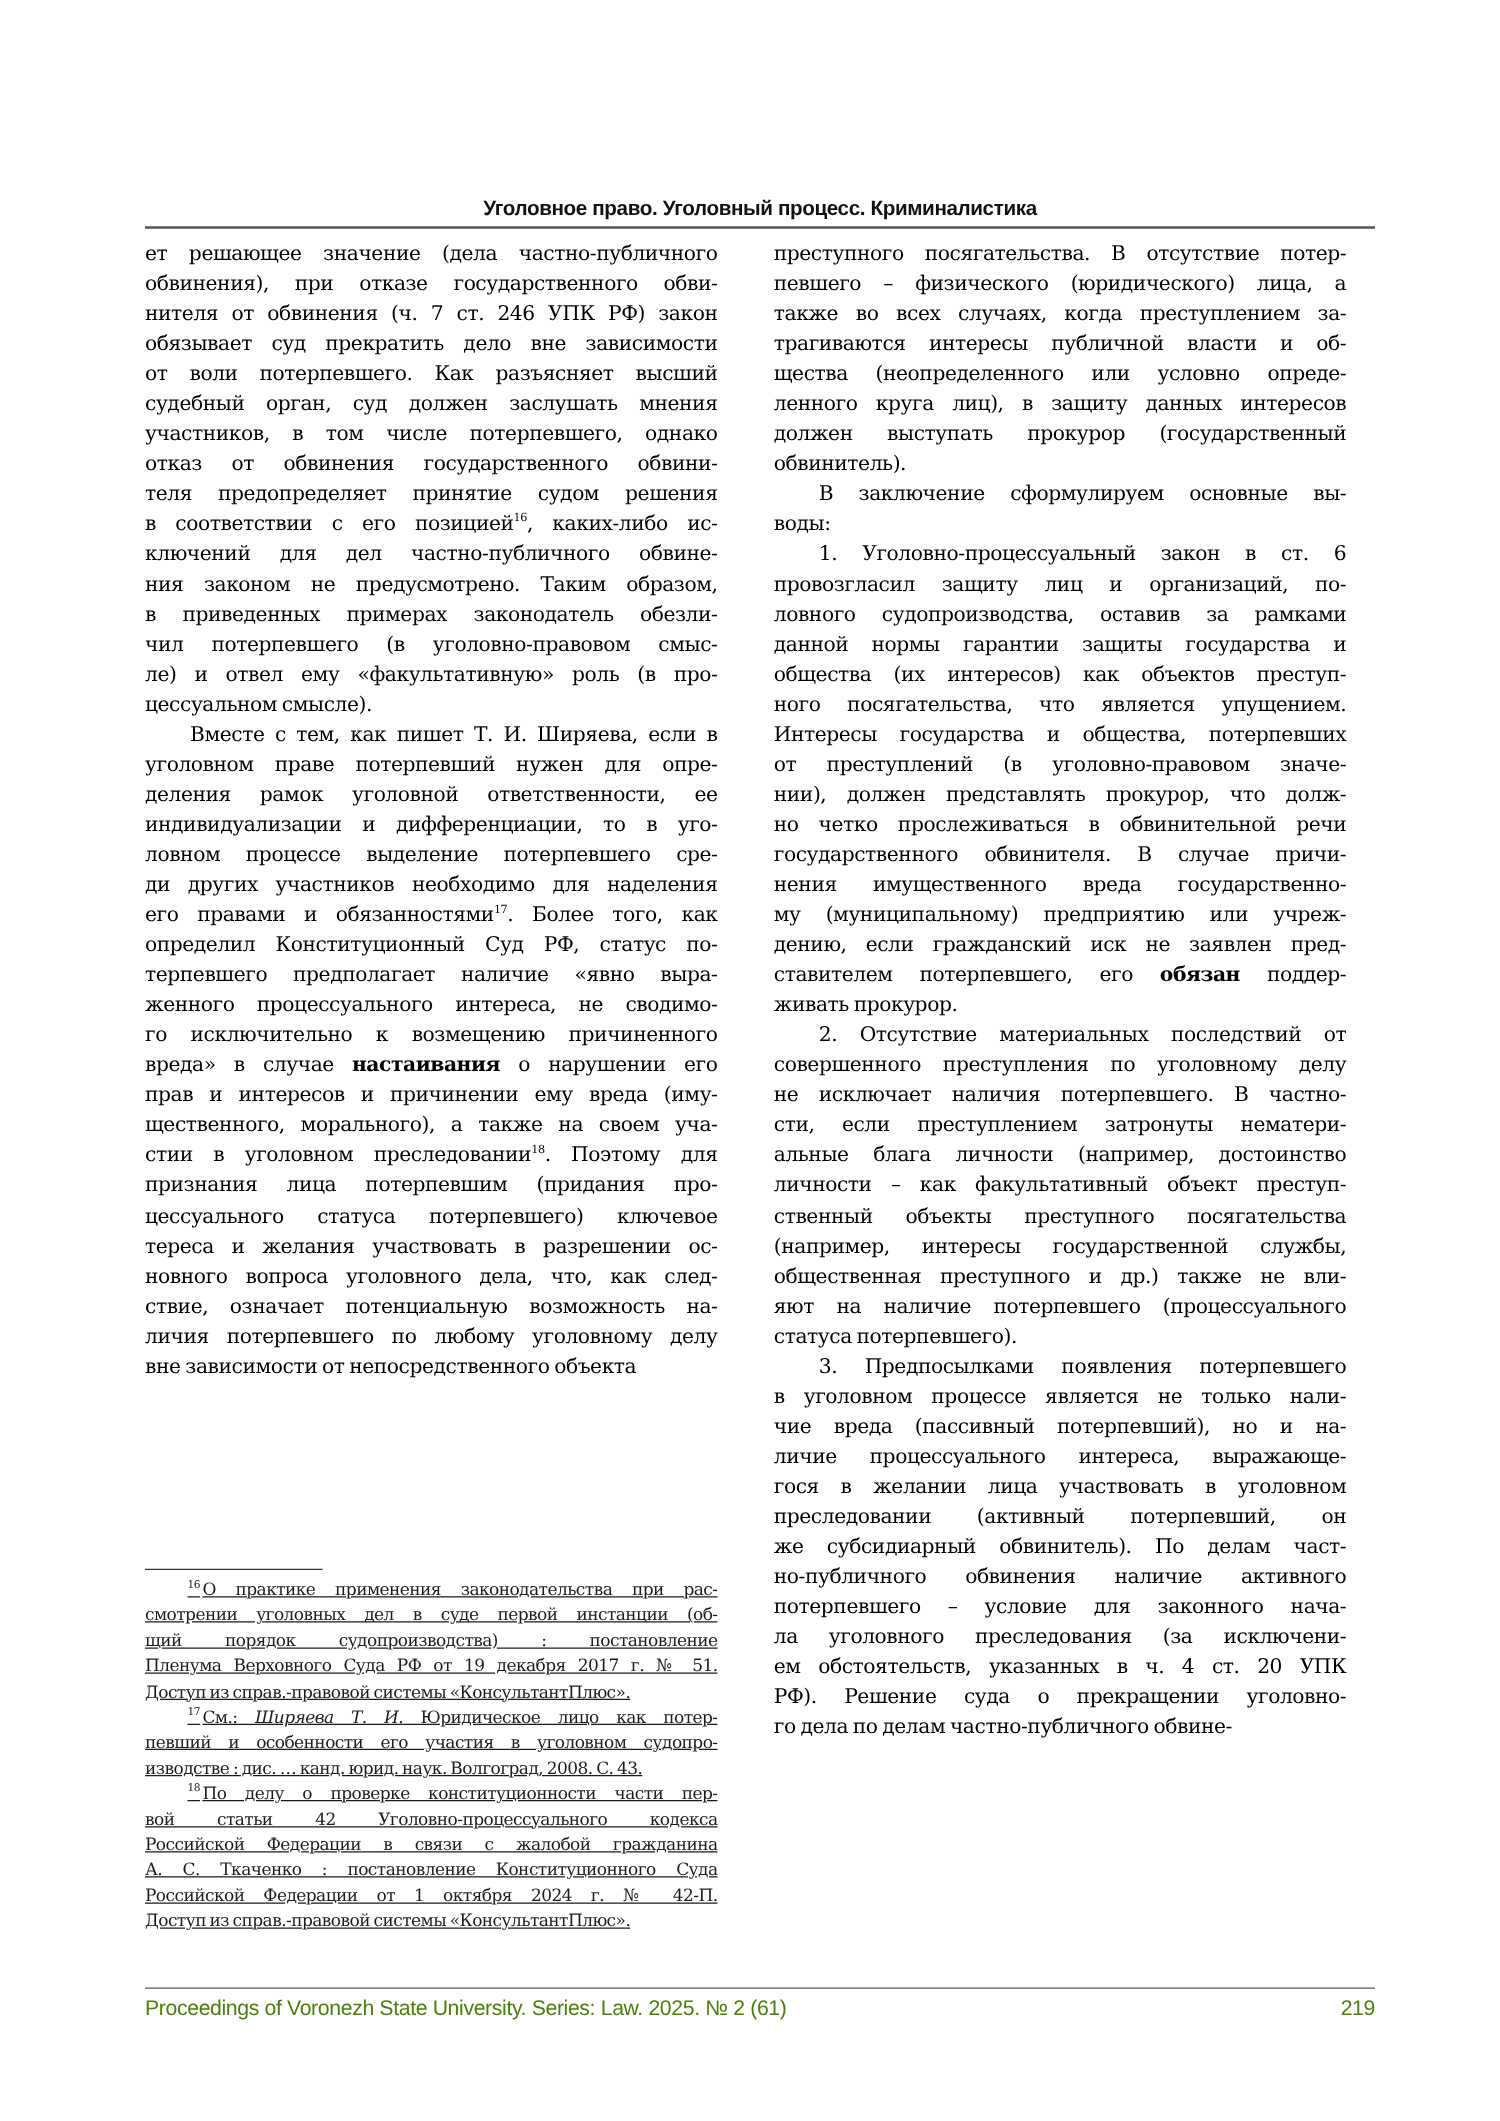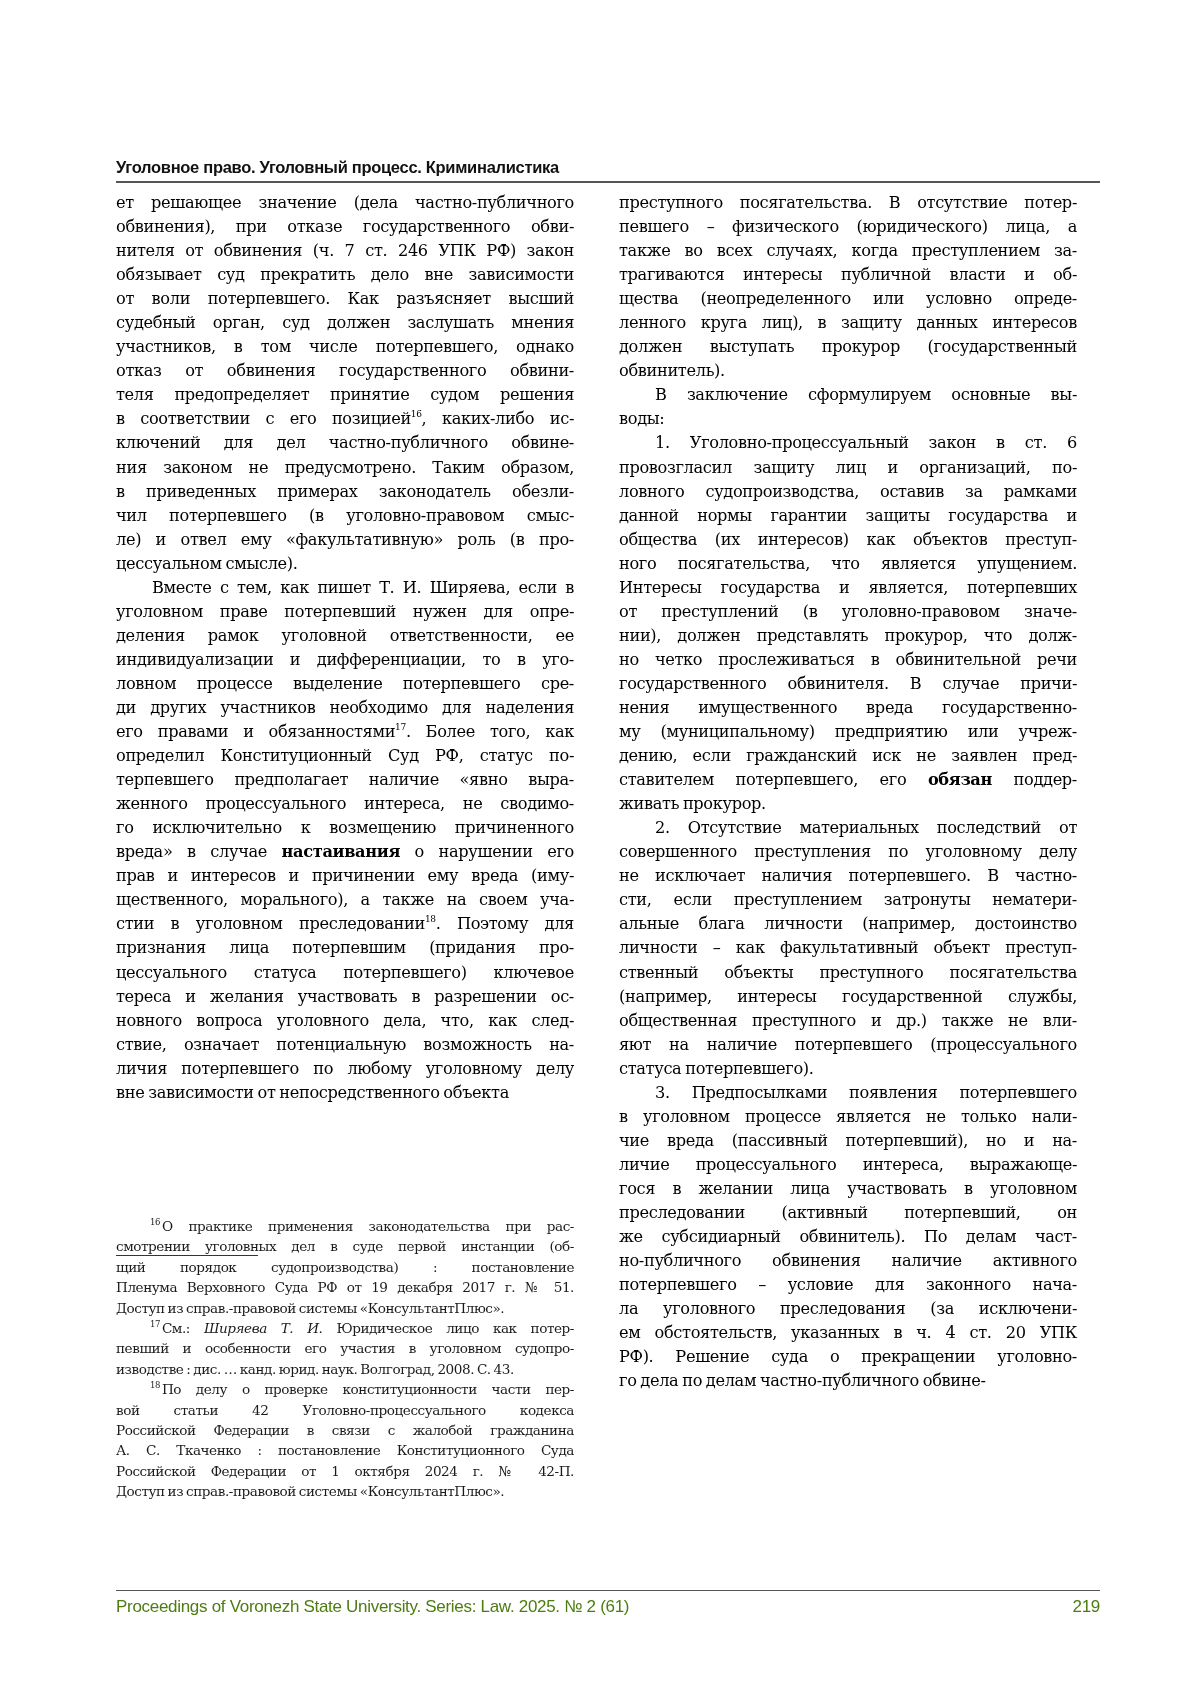--- a/index.html
+++ b/index.html
@@ -1,38 +1,38 @@
 <!DOCTYPE html>
 <html><head>
 <meta charset="utf-8">
 <style>
   html, body { margin: 0; padding: 0; background: #ffffff; }
   body { width: 1200px; height: 1697px; position: relative; overflow: hidden; color: #1a1a1a; }
   .running-head {
     position: absolute; left: 116px; top: 158px; width: 984px;
-    text-align: left; font-family: "Liberation Sans", sans-serif; font-weight: bold;
+    text-align: center; font-family: "Liberation Sans", sans-serif; font-weight: bold;
     font-size: 16.5px; letter-spacing: -0.3px; color: #111;
   }
   .head-rule { position: absolute; left: 116px; top: 181px; width: 984px; height: 0; border-top: 2px solid #555; }
   .column {
     position: absolute; top: 191px; width: 458px;
     font-family: "DejaVu Serif", "Liberation Serif", serif; font-size: 16.2px;
     line-height: 24.05px; color: #000000;
   }
   .col-left { left: 116px; }
   .col-right { left: 619px; }
   .line { display: block; white-space: nowrap; text-align: justify; text-align-last: justify; height: 24.05px; overflow: visible; letter-spacing: -0.35px; word-spacing: -1px; }
   .line.last { text-align-last: left; }
   .line.indent { padding-left: 36px; }
   sup { font-size: 9px; line-height: 0; vertical-align: 7px; }
   b { font-weight: bold; }
   .fn-rule { position: absolute; left: 116px; top: 1255px; width: 142px; height: 0; border-top: 1.5px solid #333; }
   .footnotes {
-    position: absolute; left: 116px; top: 1216px; width: 458px;
-    font-family: "DejaVu Serif", "Liberation Serif", serif; font-size: 13.6px; line-height: 20.4px; color: #1b1b1b;
+    position: absolute; left: 116px; top: 1262px; width: 458px;
+    font-family: "DejaVu Serif", "Liberation Serif", serif; font-size: 13.6px; line-height: 20.4px; color: #1b1b1b; text-decoration: underline;
   }
   .footnotes .line { height: 20.4px; letter-spacing: -0.45px; word-spacing: -1px; }
   .footnotes .line.indent { padding-left: 34px; }
   .fn-num { font-size: 8.5px; vertical-align: 6px; line-height: 0; margin-right: 2px; }
   .foot-rule { position: absolute; left: 116px; top: 1590px; width: 984px; height: 0; border-top: 1.5px solid #555; }
   .footer {
     position: absolute; left: 116px; top: 1597px; width: 984px;
     font-family: "Liberation Sans", sans-serif; font-size: 17px; color: #4d7c0f;
     display: flex; justify-content: space-between; letter-spacing: -0.3px;
   }
@@ -103,21 +103,21 @@
       <span class="line indent">В заключение сформулируем основные вы-</span>
       <span class="line last">воды:</span>
     </div>
     <div>
       <span class="line indent">1. Уголовно-процессуальный закон в ст. 6</span>
       <span class="line">провозгласил защиту лиц и организаций, по-</span>
       <span class="line">ловного судопроизводства, оставив за рамками</span>
       <span class="line">данной нормы гарантии защиты государства и</span>
       <span class="line">общества (их интересов) как объектов преступ-</span>
       <span class="line">ного посягательства, что является упущением.</span>
-      <span class="line">Интересы государства и является, потерпевших</span>
+      <span class="line">Интересы государства и общества, потерпевших</span>
       <span class="line">от преступлений (в уголовно-правовом значе-</span>
       <span class="line">нии), должен представлять прокурор, что долж-</span>
       <span class="line">но четко прослеживаться в обвинительной речи</span>
       <span class="line">государственного обвинителя. В случае причи-</span>
       <span class="line">нения имущественного вреда государственно-</span>
       <span class="line">му (муниципальному) предприятию или учреж-</span>
       <span class="line">дению, если гражданский иск не заявлен пред-</span>
       <span class="line">ставителем потерпевшего, его <b>обязан</b> поддер-</span>
       <span class="line last">живать прокурор.</span>
     </div>

